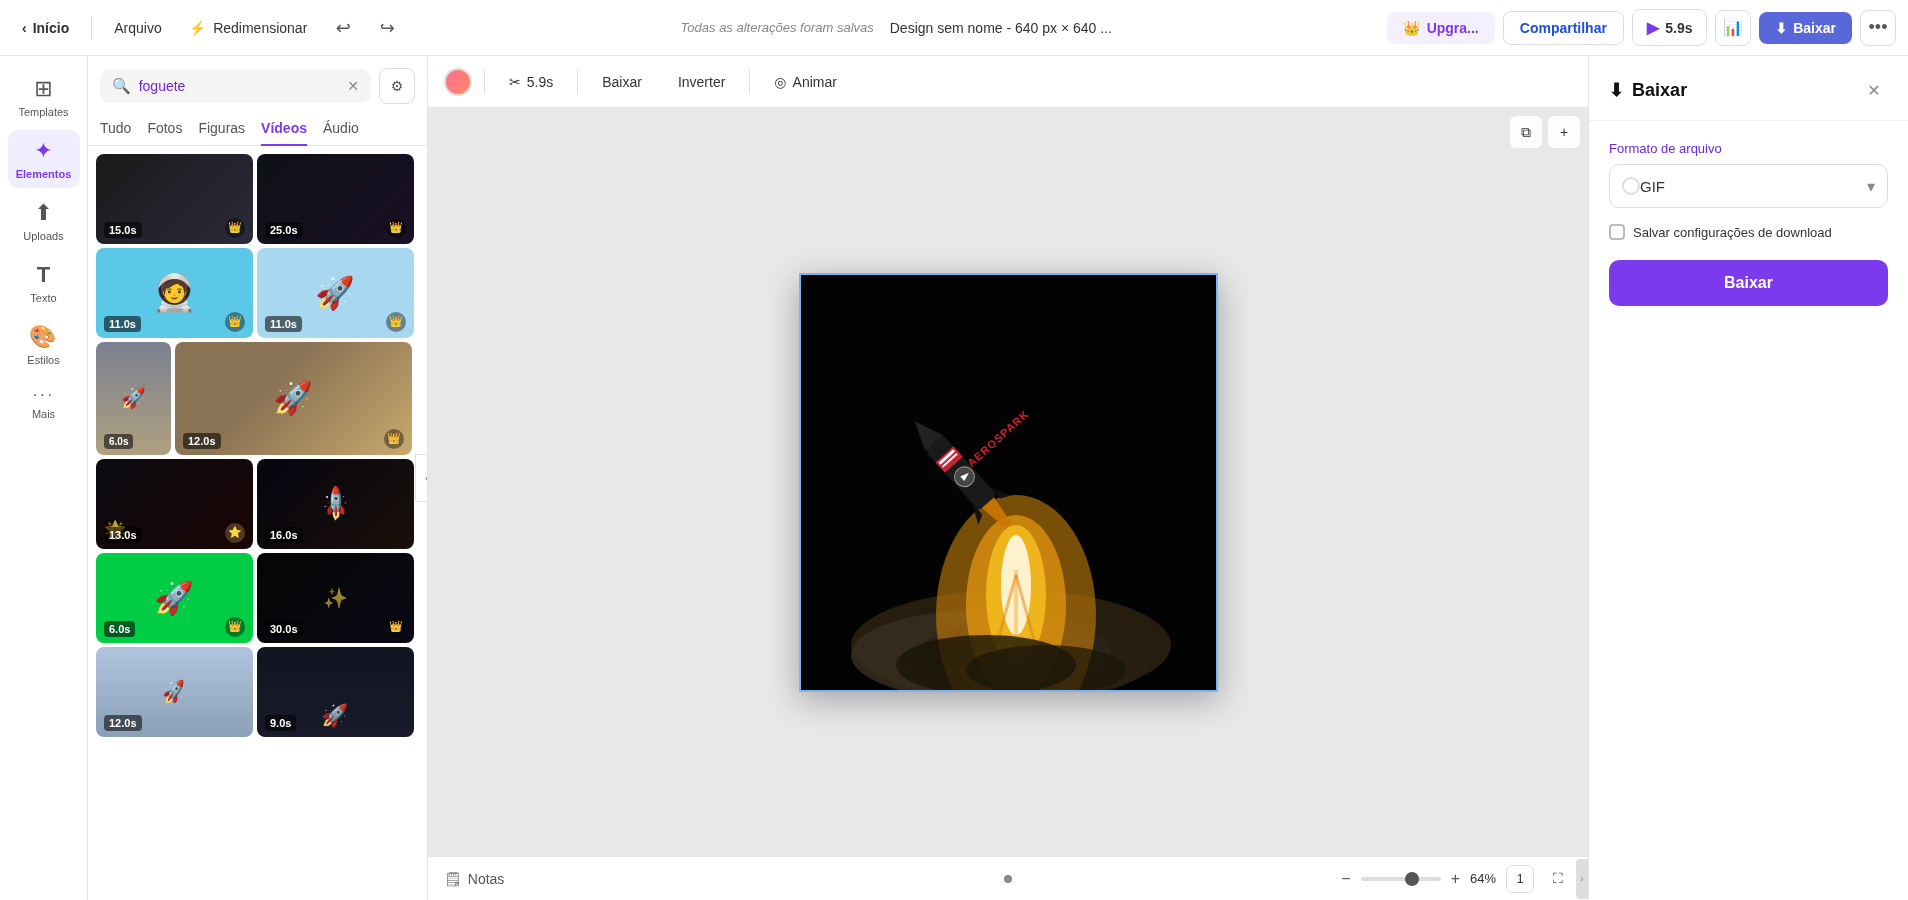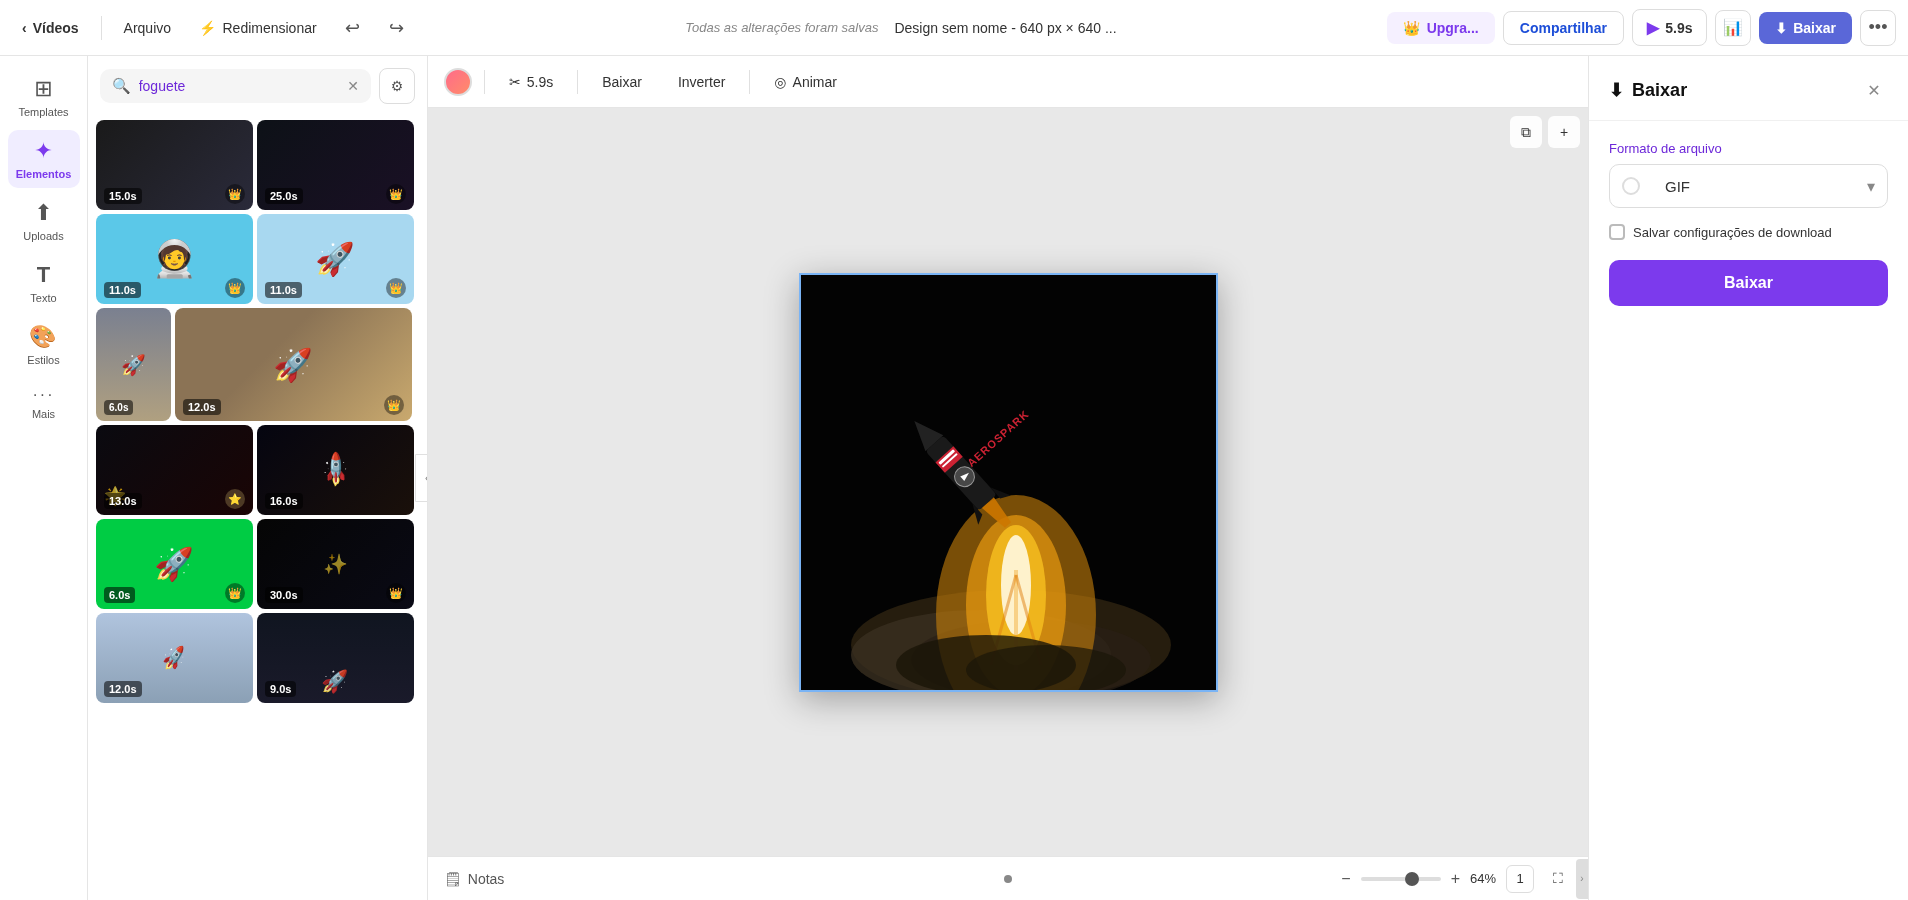--- a/index.html
+++ b/index.html
@@ -396,21 +396,21 @@
       border: 1.5px solid #ddd;
       border-radius: 10px;
       padding: 0 12px;
       font-size: 15px; color: #333;
       background: #fff;
       display: flex; align-items: center; justify-content: space-between;
       cursor: pointer;
       margin-bottom: 16px;
     }
     .format-select-inner {
-      display: flex; align-items: center; gap: 25px;
+      display: flex; align-items: center; gap: 0;
     }
     .format-circle {
       width: 18px; height: 18px;
       border: 2px solid #ddd; border-radius: 50%;
     }
     .save-settings {
       display: flex; align-items: center; gap: 8px;
       margin-bottom: 20px;
     }
     .checkbox {
@@ -447,21 +447,21 @@
     .rocket-image svg {
       width: 100%; height: 100%;
     }
   </style>
 </head>
 <body>
 
 <div class="top-toolbar">
   <button class="toolbar-btn home">
     <span>‹</span>
-    <span>Vídeos</span>
+    <span>Início</span>
   </button>
   <div class="toolbar-sep"></div>
   <button class="toolbar-btn">
     <span>Arquivo</span>
   </button>
   <button class="toolbar-btn">
     <span>⚡</span>
     <span>Redimensionar</span>
   </button>
   <button class="toolbar-icon-btn">↩</button>
@@ -529,20 +529,27 @@
       <div class="search-input-wrap">
         <span style="color:#888;font-size:15px;">🔍</span>
         <input type="text" value="foguete" style="">
         <span class="search-clear">✕</span>
       </div>
       <button class="search-filter-btn">
         <span>⚙</span>
       </button>
     </div>
 
+    <div class="category-tabs">
+      <span class="cat-tab">Tudo</span>
+      <span class="cat-tab">Fotos</span>
+      <span class="cat-tab">Figuras</span>
+      <span class="cat-tab active">Vídeos</span>
+      <span class="cat-tab">Áudio</span>
+    </div>
 
     <div class="video-grid">
 
       <div class="grid-row">
         <div class="video-thumb" style="width:157px;height:90px;">
           <div class="thumb-bg thumb-dark" style="height:90px;background:linear-gradient(135deg,#1a1a1a,#2a2a3a);"></div>
           <span class="duration">15.0s</span>
           <span class="crown">👑</span>
         </div>
         <div class="video-thumb" style="width:157px;height:90px;">

